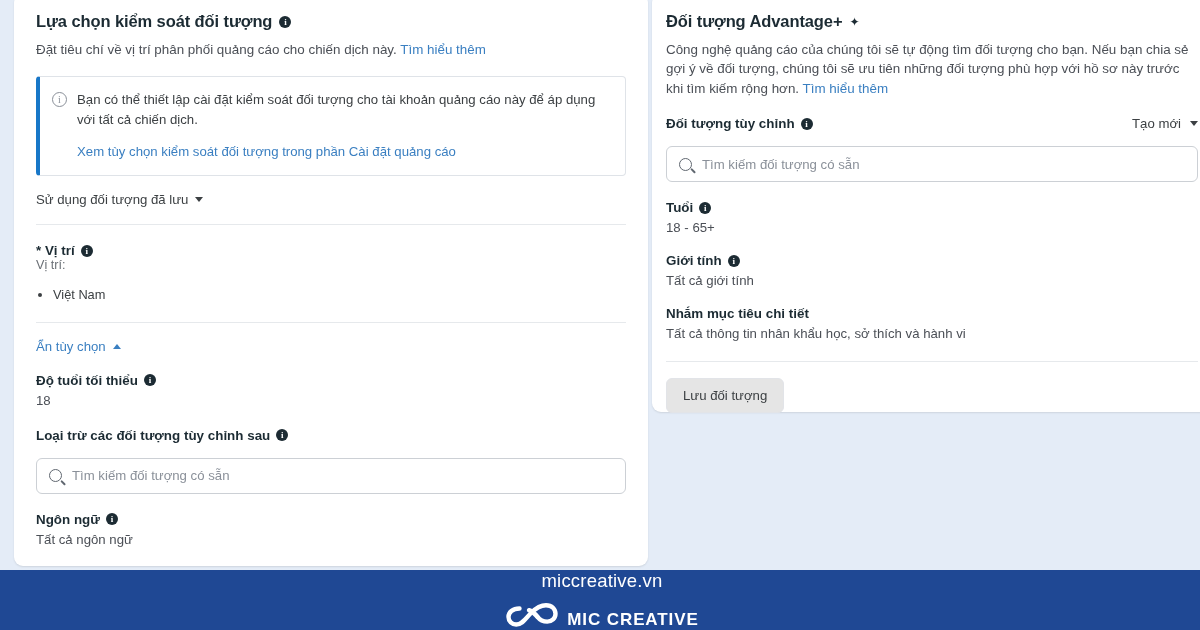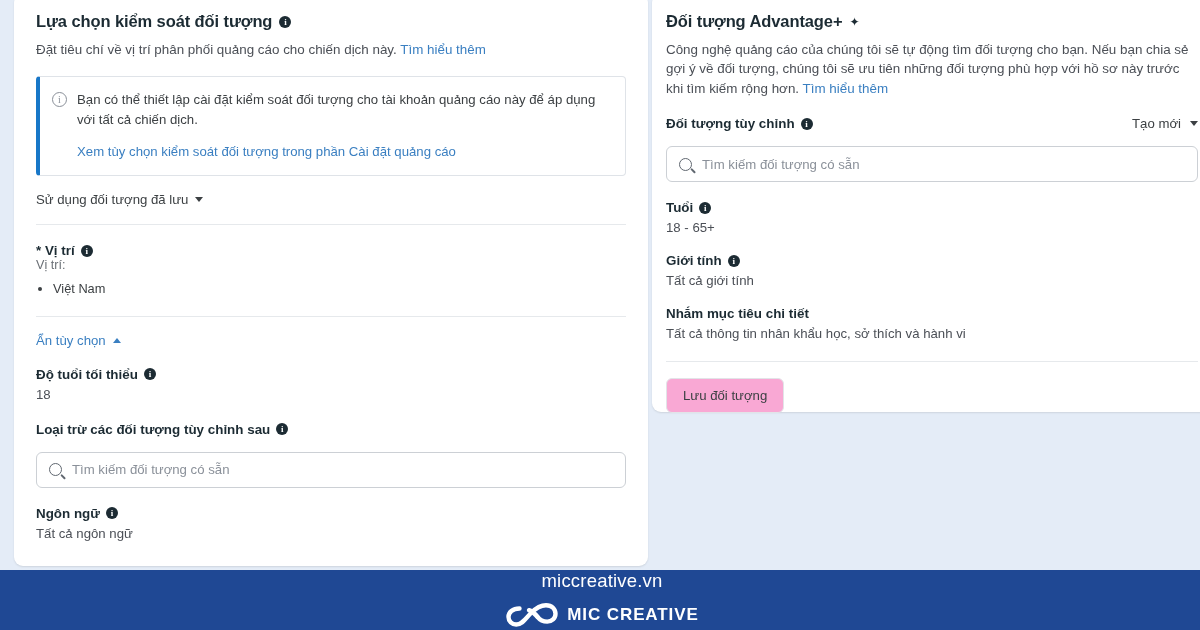--- a/index.html
+++ b/index.html
@@ -159,21 +159,21 @@
     width: 0; height: 0;
     border-left: 4.5px solid transparent;
     border-right: 4.5px solid transparent;
     border-bottom: 5.5px solid #3a7fc1;
   }
 
   .divider { height: 1px; background: #e6e9ec; margin: 0; }
 
   
   .loc-caption { font-size: 12.6px; color: #6b7076; }
-  .loc-list { margin-top: 6px; padding-left: 17px; }
+  .loc-list { margin-top: 12px; padding-left: 17px; }
   .loc-list li { font-size: 12.8px; color: #3c4043; line-height: 1.7; }
 
   
   .search-box {
     margin-top: 15px;
     height: 36px;
     border: 1px solid #ccd0d5;
     border-radius: 6px;
     background: #fff;
     display: flex;
@@ -223,21 +223,21 @@
     gap: 9px;
     cursor: pointer;
   }
 
   .sparkle { font-size: 12px; color: #1c2b33; }
 
   
   .btn-save {
     margin-top: 16px;
     display: inline-block;
-    background: #f9a8d4;
+    background: #e5e5e5;
     border: 1px solid #e2e4e8;
     border-radius: 6px;
     font-size: 13.2px;
     color: #3c4043;
     padding: 9px 16px;
     cursor: pointer;
     font-family: inherit;
   }
 
   
@@ -254,21 +254,21 @@
     padding: 0 46px 0 50px;
     flex-direction: column;
   }
   .footer-url {
     color: #ffffff;
     font-size: 18.5px;
     letter-spacing: .2px;
   }
   .brand {
     display: flex;
-    align-items: center;
+    align-items: flex-end;
     gap: 8px;
   }
   .brand-name {
     color: #ffffff;
     font-size: 17px;
     font-weight: bold;
     letter-spacing: .9px;
   }
 
   .mt16 { margin-top: 16px; }

